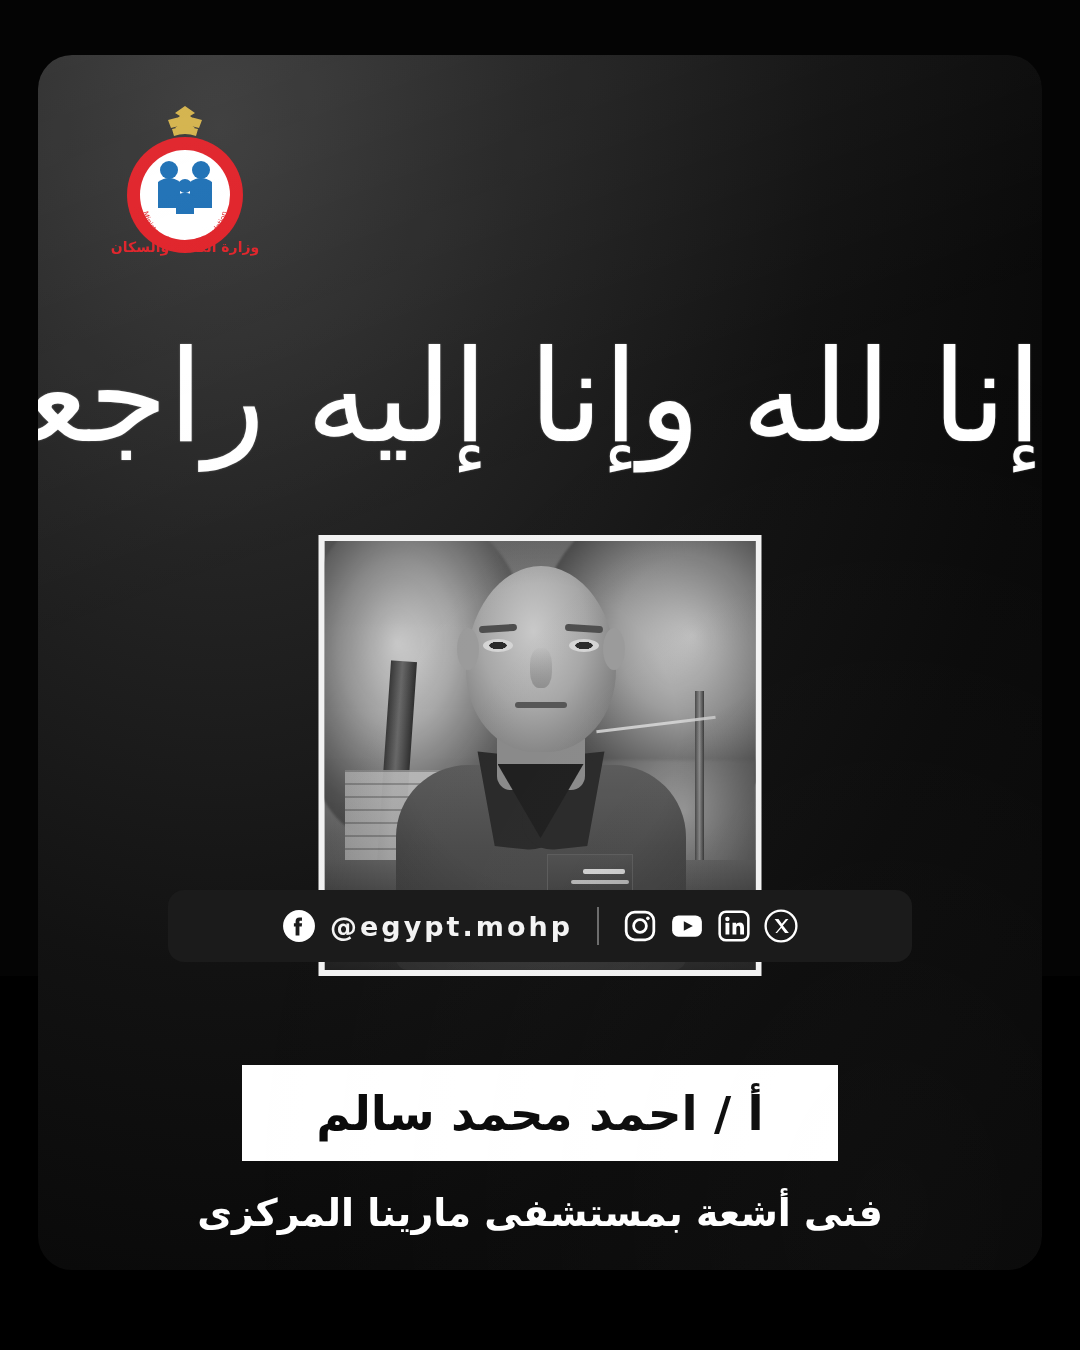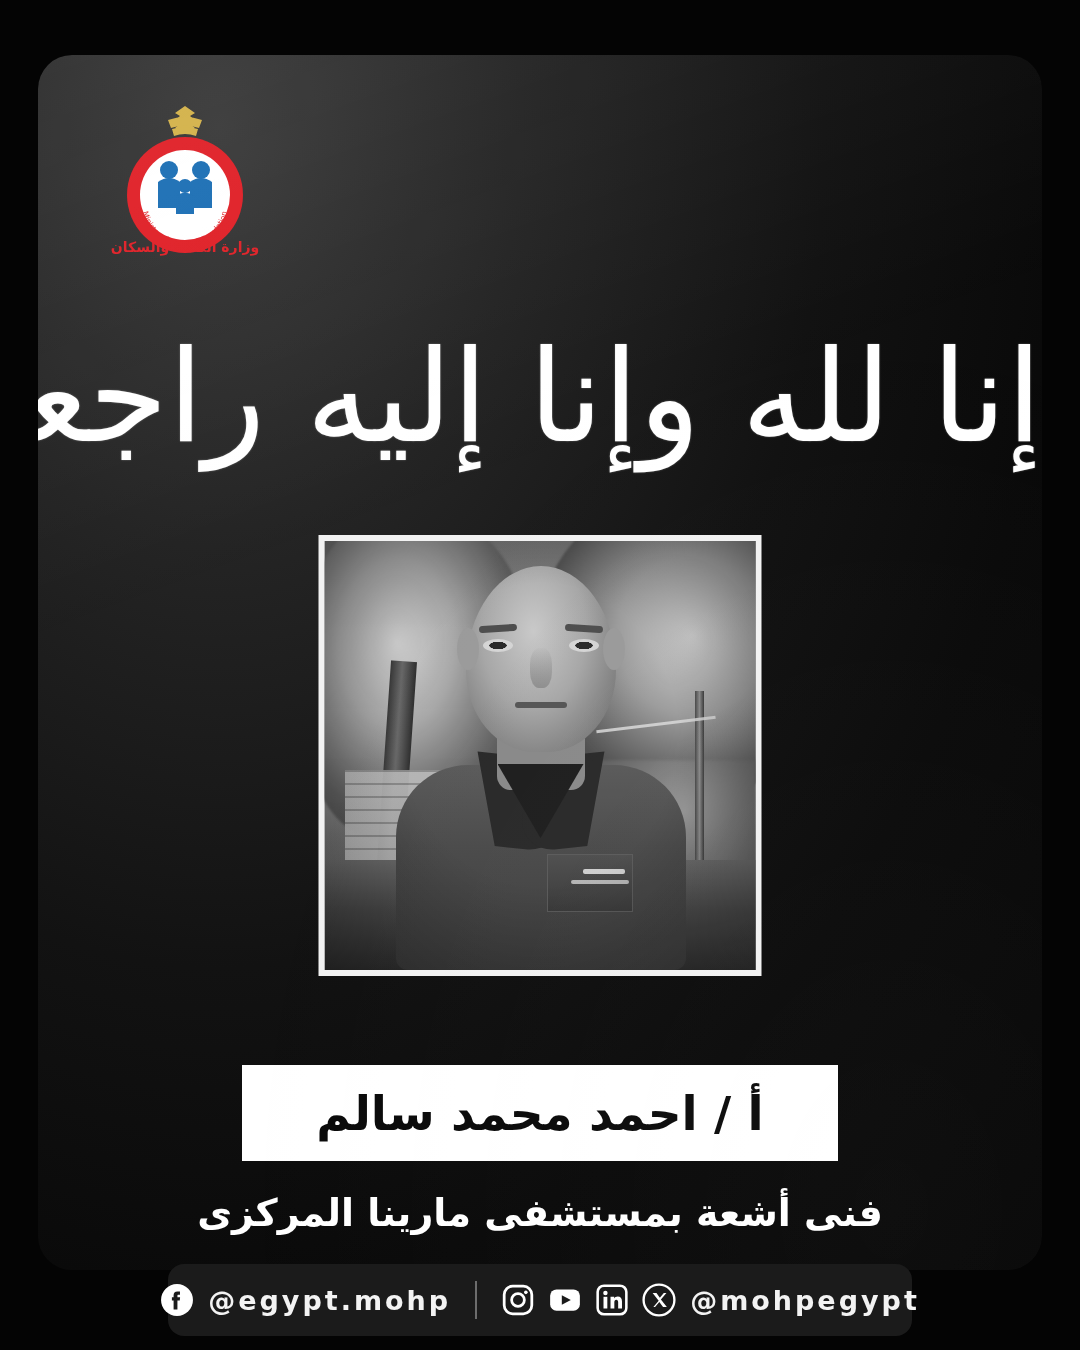--- a/index.html
+++ b/index.html
@@ -10,21 +10,21 @@
   body {
     width: 1080px;
     height: 1350px;
     font-family: "DejaVu Sans", "Liberation Sans", sans-serif;
     overflow: hidden;
   }
 
   .poster {
     position: relative;
     width: 1080px;
-    height: 1350px;
+    height: 976px;
     background: #040404;
   }
 
   
   .card {
     position: absolute;
     left: 38px;
     top: 55px;
     width: 1004px;
     height: 1215px;
@@ -403,16 +403,15 @@
           </svg>
         </span>
         <span class="ic">
           <svg viewBox="0 0 32 32" xmlns="http://www.w3.org/2000/svg">
             <circle cx="16" cy="16" r="14.5" fill="none" stroke="#ffffff" stroke-width="2.2"></circle>
             <path d="M10 9.5h3.6l3.2 4.4 3.7-4.4H23l-5.2 6 5.6 7h-3.6l-3.5-4.7-4 4.7h-1.6l5-5.9z" fill="#ffffff"></path>
           </svg>
         </span>
       </span>
 
-      <span class="handle">@mohpegypt</span>
     </div>
   </div>
 </div>
 
 </body></html>

